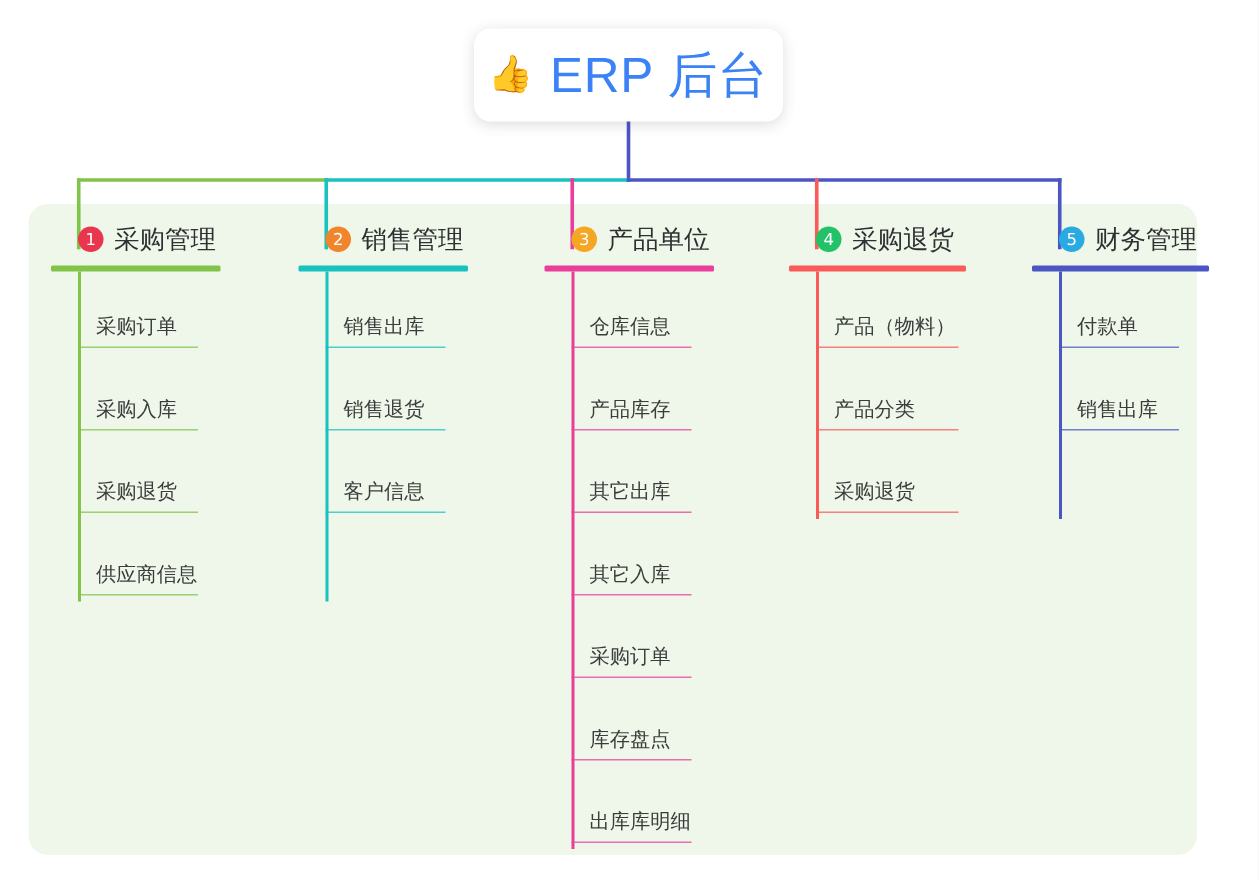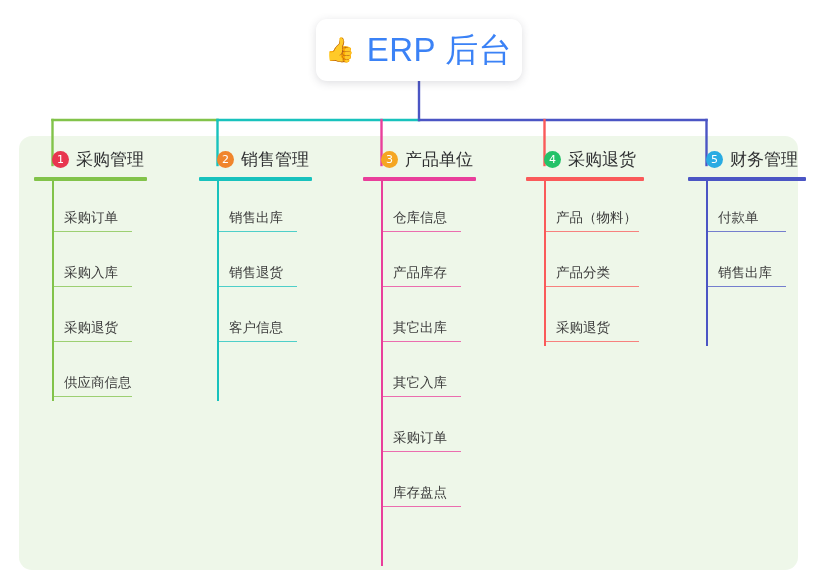--- a/index.html
+++ b/index.html
@@ -184,20 +184,24 @@
             <div class="item-underline" style="background: rgb(233, 63, 155); opacity: 0.75; width: 80px;"></div>
           </div>
           <div class="item">
             <span class="item-label">采购订单</span>
             <div class="item-underline" style="background: rgb(233, 63, 155); opacity: 0.75; width: 80px;"></div>
           </div>
           <div class="item">
             <span class="item-label">库存盘点</span>
             <div class="item-underline" style="background: rgb(233, 63, 155); opacity: 0.75; width: 80px;"></div>
           </div>
+          <div class="item">
+            <span class="item-label">出库库明细</span>
+            <div class="item-underline" style="background: rgb(233, 63, 155); opacity: 0.75; width: 80px;"></div>
+          </div>
         </div>
       </div>
       <div class="col" style="left: 526px;">
         <div class="col-head">
           <span class="badge" style="background: rgb(35, 194, 104);">4</span>
           <span class="col-title">采购退货</span>
         </div>
         <div class="head-bar" style="background: rgb(250, 90, 90); width: 118px;"></div>
         <div class="items">
           <div class="stem" style="background: rgb(250, 90, 90); height: 165px;"></div>

